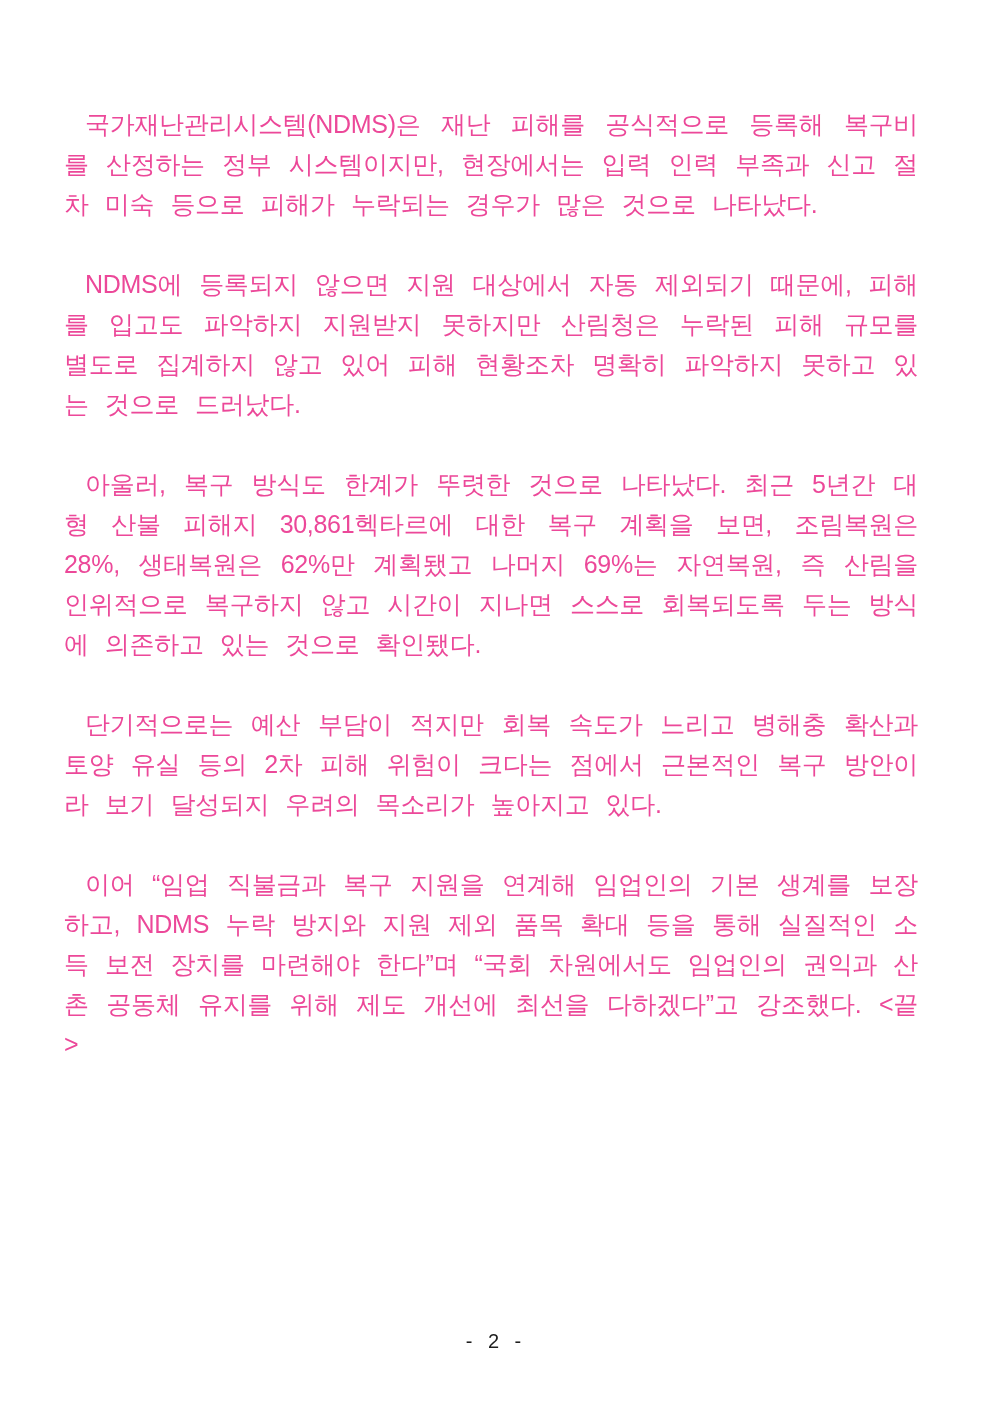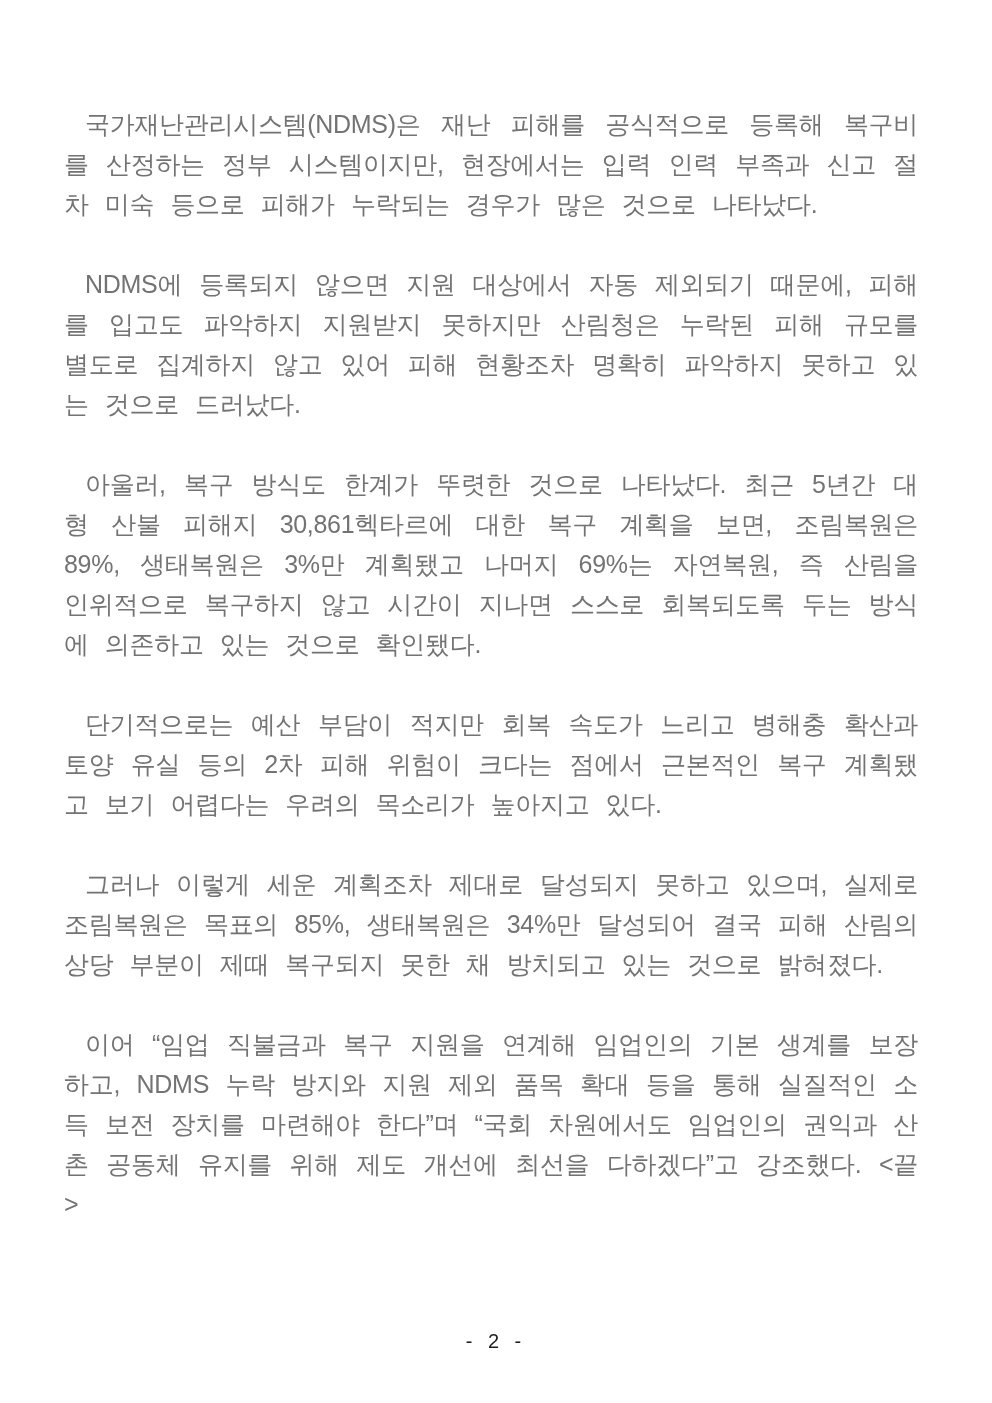--- a/index.html
+++ b/index.html
@@ -22,39 +22,38 @@
   }
 
   .para {
     font-size: 25px;
     line-height: 40px;
     text-align: justify;
     text-indent: 21px;
     word-spacing: 0.38em;
     letter-spacing: -0.3px;
     margin-bottom: 40px;
-    color: #737373;
+    color: #ec4899;
   }
 
   .page-footer {
     position: absolute;
     left: 0;
     right: 0;
     top: 1330px;
     text-align: center;
     font-size: 20px;
     letter-spacing: 5px;
     color: #1e1e1e;
   }
 </style>
 </head>
 <body>
 
 <main class="page-body">
   <p class="para">국가재난관리시스템(NDMS)은 재난 피해를 공식적으로 등록해 복구비를 산정하는 정부 시스템이지만, 현장에서는 입력 인력 부족과 신고 절차 미숙 등으로 피해가 누락되는 경우가 많은 것으로 나타났다.</p>
   <p class="para">NDMS에 등록되지 않으면 지원 대상에서 자동 제외되기 때문에, 피해를 입고도 파악하지 지원받지 못하지만 산림청은 누락된 피해 규모를 별도로 집계하지 않고 있어 피해 현황조차 명확히 파악하지 못하고 있는 것으로 드러났다.</p>
-  <p class="para">아울러, 복구 방식도 한계가 뚜렷한 것으로 나타났다. 최근 5년간 대형 산불 피해지 30,861헥타르에 대한 복구 계획을 보면, 조림복원은 89%, 생태복원은 3%만 계획됐고 나머지 69%는 자연복원, 즉 산림을 인위적으로 복구하지 않고 시간이 지나면 스스로 회복되도록 두는 방식에 의존하고 있는 것으로 확인됐다.</p>
-  <p class="para">단기적으로는 예산 부담이 적지만 회복 속도가 느리고 병해충 확산과 토양 유실 등의 2차 피해 위험이 크다는 점에서 근본적인 복구 계획됐고 보기 어렵다는 우려의 목소리가 높아지고 있다.</p>
-  <p class="para">그러나 이렇게 세운 계획조차 제대로 달성되지 못하고 있으며, 실제로 조림복원은 목표의 85%, 생태복원은 34%만 달성되어 결국 피해 산림의 상당 부분이 제때 복구되지 못한 채 방치되고 있는 것으로 밝혀졌다.</p>
+  <p class="para">아울러, 복구 방식도 한계가 뚜렷한 것으로 나타났다. 최근 5년간 대형 산불 피해지 30,861헥타르에 대한 복구 계획을 보면, 조림복원은 28%, 생태복원은 62%만 계획됐고 나머지 69%는 자연복원, 즉 산림을 인위적으로 복구하지 않고 시간이 지나면 스스로 회복되도록 두는 방식에 의존하고 있는 것으로 확인됐다.</p>
+  <p class="para">단기적으로는 예산 부담이 적지만 회복 속도가 느리고 병해충 확산과 토양 유실 등의 2차 피해 위험이 크다는 점에서 근본적인 복구 방안이라 보기 달성되지 우려의 목소리가 높아지고 있다.</p>
   <p class="para">이어 “임업 직불금과 복구 지원을 연계해 임업인의 기본 생계를 보장하고, NDMS 누락 방지와 지원 제외 품목 확대 등을 통해 실질적인 소득 보전 장치를 마련해야 한다”며 “국회 차원에서도 임업인의 권익과 산촌 공동체 유지를 위해 제도 개선에 최선을 다하겠다”고 강조했다. &lt;끝&gt;</p>
 </main>
 
 <div class="page-footer">- 2 -</div>
 
 </body></html>

